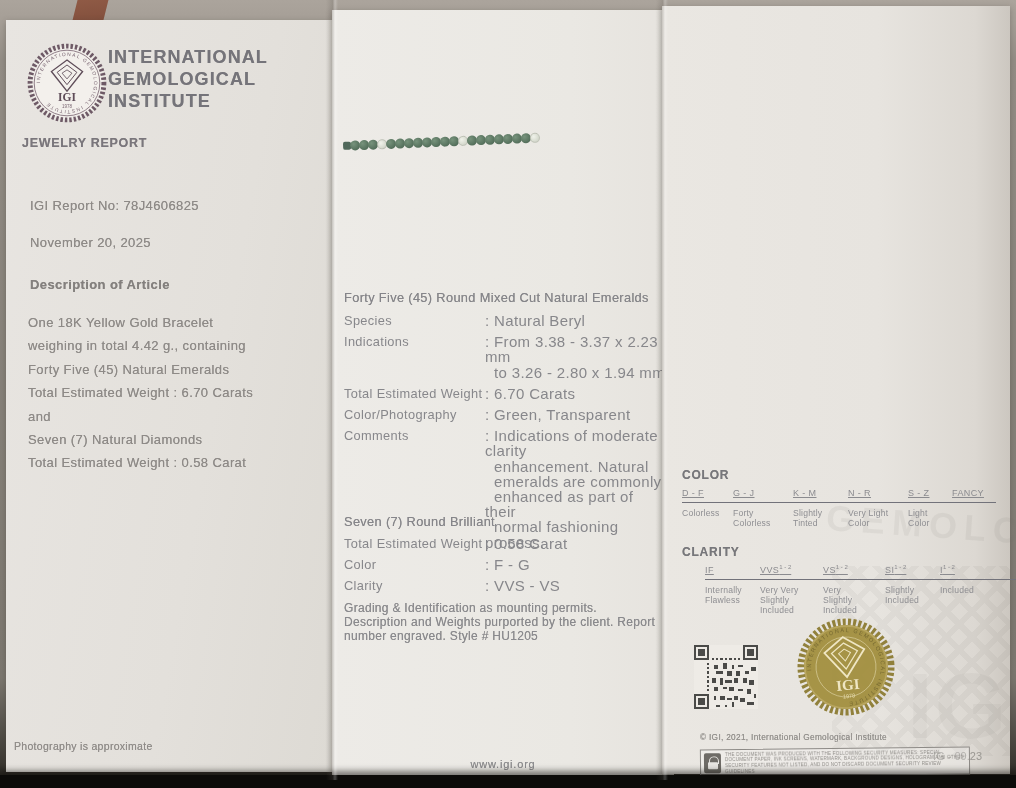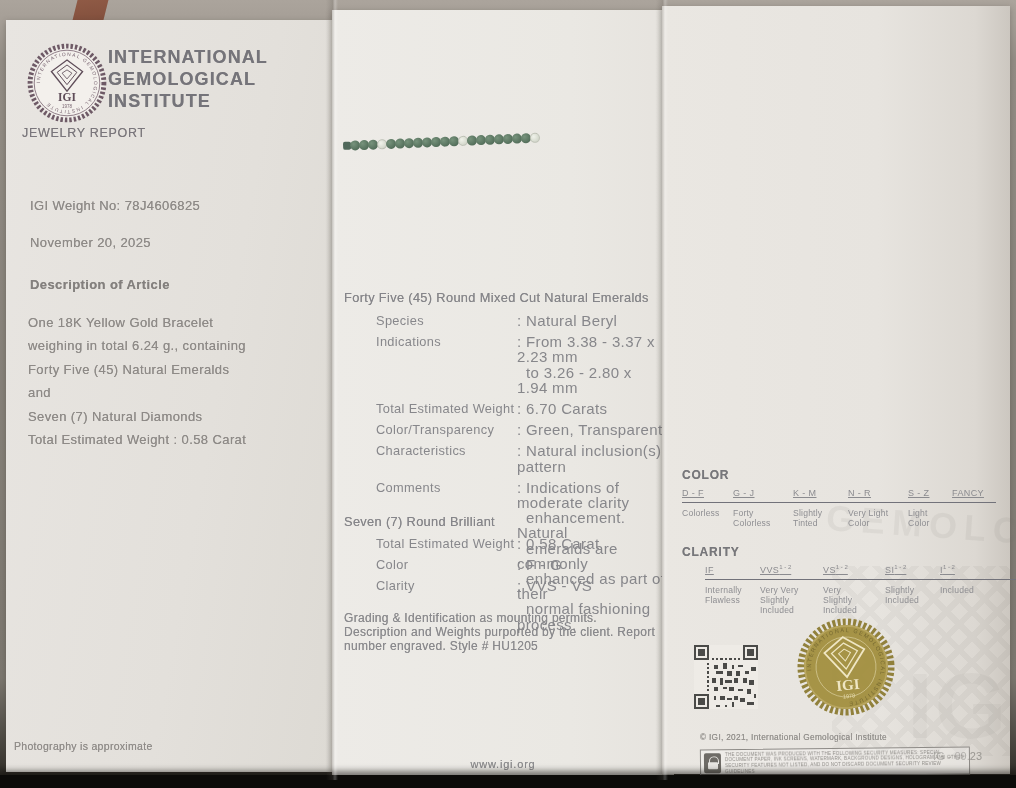--- a/index.html
+++ b/index.html
@@ -22,45 +22,45 @@
     background:linear-gradient(90deg,#eae7e2 0%,#e7e4df 62%,#dcd8d2 90%,#ccc7c0 100%);}
   .fold{position:absolute;top:0;bottom:8px;width:12px;pointer-events:none;z-index:5;}
   .fold-1{left:326px;background:linear-gradient(90deg,rgba(90,85,78,0) 0%,rgba(90,85,78,.22) 55%,rgba(255,255,255,.25) 75%,rgba(90,85,78,0) 100%);}
   .fold-2{left:656px;background:linear-gradient(90deg,rgba(90,85,78,0) 0%,rgba(90,85,78,.20) 55%,rgba(255,255,255,.22) 75%,rgba(90,85,78,0) 100%);}
 
   .abs{position:absolute;}
   .soft{text-shadow:0 0 .6px rgba(120,118,115,.7);}
 
   
   .org-name{left:102px;top:26px;font-size:18px;font-weight:700;color:#75747a;letter-spacing:1.1px;line-height:22px;}
-  .report-type{left:16px;top:106px;font-size:12.5px;font-weight:400;color:#7a767c;letter-spacing:.7px;}
+  .report-type{left:16px;top:116px;font-size:12.5px;font-weight:700;color:#7a767c;letter-spacing:.7px;}
   .lp-line{font-size:13px;color:#8e8a87;letter-spacing:.4px;}
   .report-no{left:24px;top:178px;}
   .report-date{left:24px;top:215px;}
   .desc-heading{left:24px;top:257px;font-weight:700;color:#84807e;text-align:center;}
   .desc-lines{left:22px;top:291px;line-height:23.4px;}
   .photo-note{left:8px;top:720px;font-size:10.5px;color:#908c89;letter-spacing:.3px;}
 
   
   .bracelet{left:12px;top:124px;width:232px;height:14px;transform:rotate(-2.4deg);display:flex;align-items:center;}
   .stone{display:inline-block;width:10px;height:10px;border-radius:50%;margin-right:0px;margin-left:-1px;}
   .stone.g{background:radial-gradient(circle at 35% 35%, #77937c, #546f5b 70%, #46604e);}
   .stone.d{background:radial-gradient(circle at 35% 35%, #f0f2ea, #d3d7cb 75%);border:1px solid #bcc0b4;width:8px;height:8px;}
   .stone.clasp{background:#50685a;border-radius:2px;width:8px;height:8px;}
 
   .mp-heading{font-size:12.8px;color:#85858a;letter-spacing:.35px;}
   .em-heading{left:12px;top:280px;}
-  .kv-list{left:12px;right:8px;display:flex;flex-direction:column;row-gap:6px;margin-left:32px;}
+  .kv-list{left:12px;right:8px;display:flex;flex-direction:column;row-gap:6px;}
   .em-rows{top:303px;}
   .dia-heading{left:12px;top:504px;}
   .dia-rows{top:526px;}
   .kv{display:grid;grid-template-columns:141px 1fr;}
   .kv .k{font-size:12.8px;color:#87878b;letter-spacing:.35px;}
   .kv .v{font-size:15px;color:#87878b;letter-spacing:.35px;white-space:pre-wrap;line-height:15.2px;}
-  .disclaimer{left:12px;top:592px;width:312px;font-size:12px;color:#8a8a8e;line-height:13.8px;letter-spacing:.3px;margin-top:10px;}
+  .disclaimer{left:12px;top:592px;width:312px;font-size:12px;color:#8a8a8e;line-height:13.8px;letter-spacing:.3px;}
   .website{left:0;right:0;top:748px;text-align:center;font-size:11px;color:#8d8d90;letter-spacing:.8px;}
 
   
   .scale-heading{font-size:12px;font-weight:700;color:#77777b;letter-spacing:.8px;}
   .color-heading{left:20px;top:462px;}
   .clarity-heading{left:20px;top:539px;}
   .scale{left:20px;width:314px;display:grid;}
   .color-scale{top:482px;grid-template-columns:51px 60px 55px 60px 44px 44px;}
   .clarity-scale{top:558px;grid-template-columns:55px 63px 62px 55px 79px;margin-left:23px;}
   .grade{font-size:9px;color:#8b8b8f;letter-spacing:.4px;text-decoration:underline;}
@@ -107,28 +107,29 @@
   </svg>
 
   <div class="abs org-name soft">
     <div>INTERNATIONAL</div>
     <div>GEMOLOGICAL</div>
     <div>INSTITUTE</div>
   </div>
 
   <div class="abs report-type soft">JEWELRY REPORT</div>
 
-  <div class="abs lp-line report-no soft">IGI Weight No: 78J4606825</div>
+  <div class="abs lp-line report-no soft">IGI Report No: 78J4606825</div>
   <div class="abs lp-line report-date soft">November 20, 2025</div>
   <div class="abs lp-line desc-heading soft">Description of Article</div>
 
   <div class="abs lp-line desc-lines soft">
     <div>One 18K Yellow Gold Bracelet</div>
-    <div>weighing in total 6.24 g., containing</div>
+    <div>weighing in total 4.42 g., containing</div>
     <div>Forty Five (45) Natural Emeralds</div>
+    <div>Total Estimated Weight : 6.70 Carats</div>
     <div>and</div>
     <div>Seven (7) Natural Diamonds</div>
     <div>Total Estimated Weight : 0.58 Carat</div>
   </div>
 
   <div class="abs photo-note soft">Photography is approximate</div>
 </div>
 
 <div class="panel panel-middle">
 
@@ -167,26 +168,22 @@
     <div class="kv">
       <span class="k">Indications</span>
       <span class="v">: From 3.38 - 3.37 x 2.23 mm
   to 3.26 - 2.80 x 1.94 mm</span>
     </div>
     <div class="kv">
       <span class="k">Total Estimated Weight</span>
       <span class="v">: 6.70 Carats</span>
     </div>
     <div class="kv">
-      <span class="k">Color/Transparency</span>
+      <span class="k">Color/Photography</span>
       <span class="v">: Green, Transparent</span>
-    </div>
-    <div class="kv">
-      <span class="k">Characteristics</span>
-      <span class="v">: Natural inclusion(s) pattern</span>
     </div>
     <div class="kv">
       <span class="k">Comments</span>
       <span class="v">: Indications of moderate clarity
   enhancement. Natural
   emeralds are commonly
   enhanced as part of their
   normal fashioning process.</span>
     </div>
   </div>

